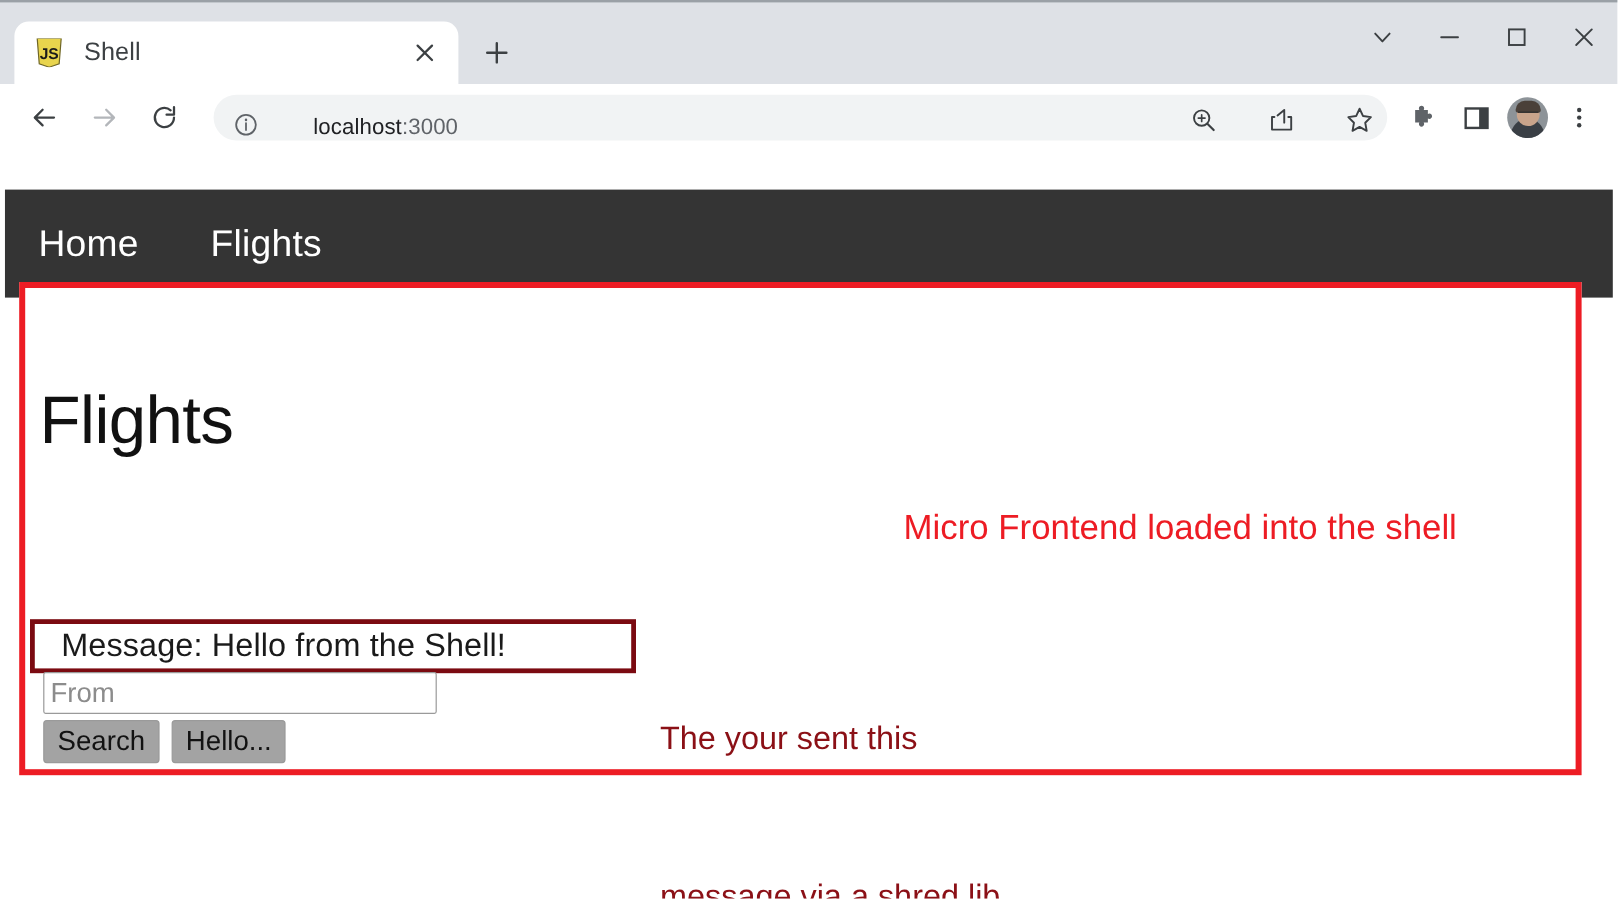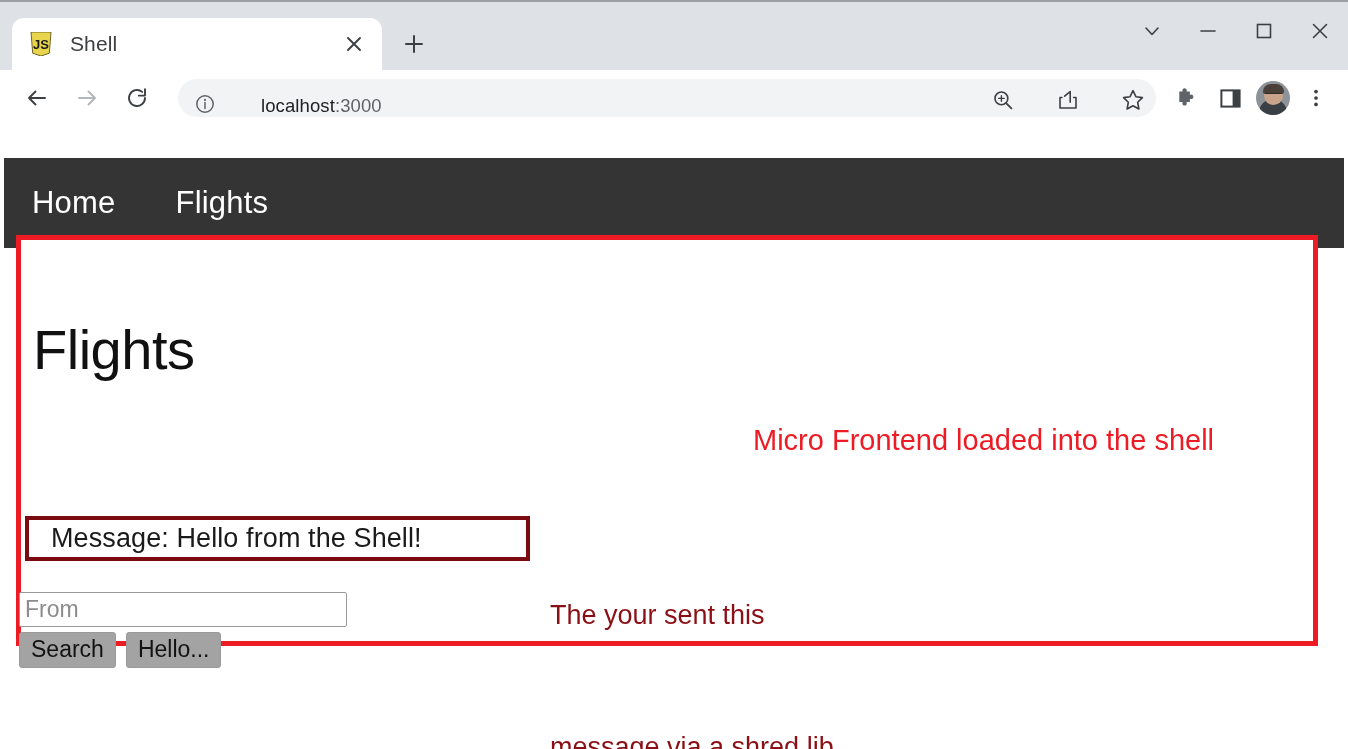--- a/index.html
+++ b/index.html
@@ -301,24 +301,23 @@
   }
   .message-text {
     font-size: 27px;
     color: #1a1a1a;
     white-space: nowrap;
     letter-spacing: 0.1px;
   }
 
   .form-area {
     position: absolute;
-    left: 19px;
+    left: 36px;
     top: 434px;
     width: 600px;
-    margin-top: 32px;
   }
 
   .form-input {
     display: block;
     width: 328px;
     height: 35px;
     font-size: 23px;
     font-family: "Liberation Sans", sans-serif;
     color: #1a1a1a;
     border: 1px solid #9a9a9a;

